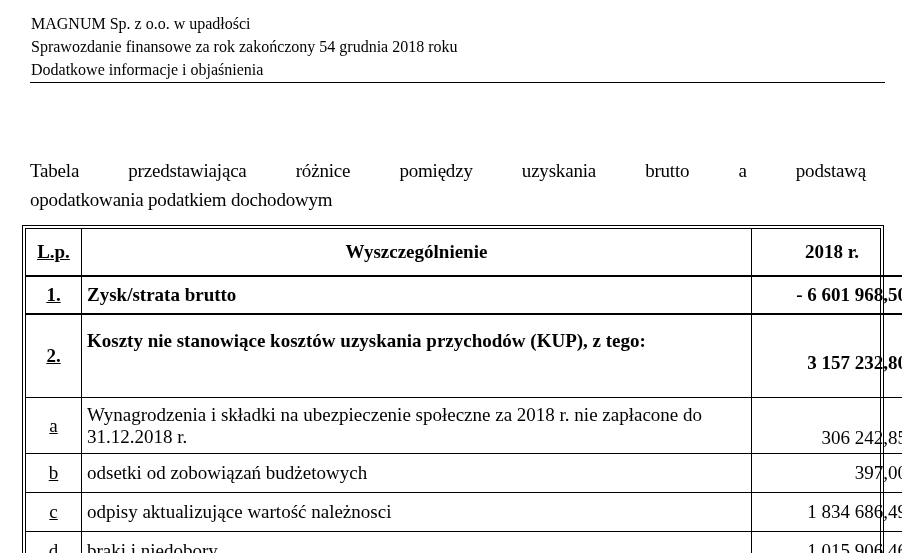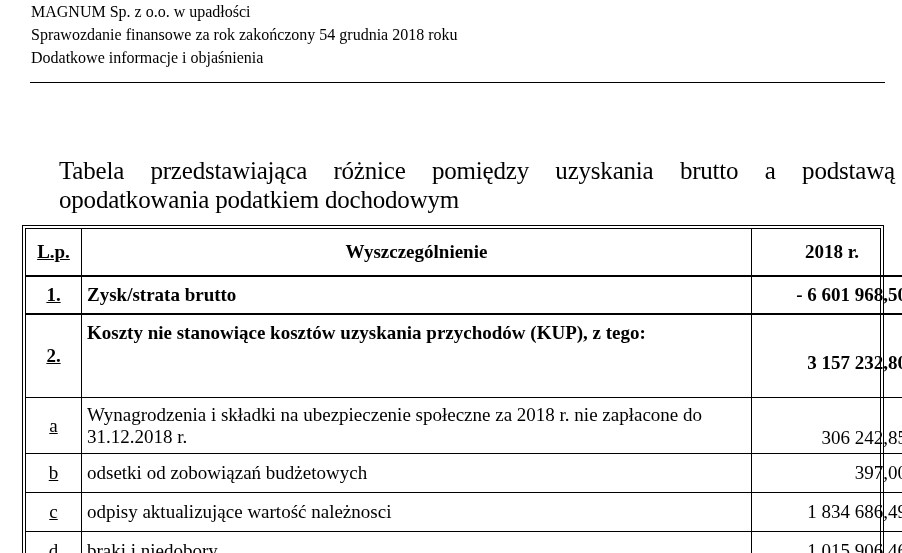--- a/index.html
+++ b/index.html
@@ -11,42 +11,42 @@
       width: 902px;
       height: 553px;
       overflow: hidden;
       position: relative;
       font-family: "Liberation Serif", "DejaVu Serif", serif;
       color: #000000;
     }
     .page-header {
       position: absolute;
       left: 31px;
-      top: 0;
+      top: 12px;
       width: 854px;
       font-size: 16px;
       line-height: 23px;
     }
     .page-header .line {
       white-space: nowrap;
     }
     .header-rule {
       position: absolute;
       left: 30px;
       top: 82px;
       width: 855px;
       height: 0;
       border-top: 1.5px solid #000;
     }
     .intro {
       position: absolute;
-      left: 59px;
+      left: 30px;
       top: 156px;
       width: 836px;
-      font-size: 25px;
+      font-size: 19px;
       line-height: 29px;
       text-align: justify;
       letter-spacing: -0.2px;
     }
     .intro .row1 {
       display: flex;
       justify-content: space-between;
       white-space: nowrap;
     }
     .intro .row2 {
@@ -90,21 +90,21 @@
     table.diff tr > :first-child { border-left: none; }
     table.diff tr.bold td { font-weight: bold; }
     table.diff tr.r1 td { height: 36px; border-bottom: 2px solid #000; }
     table.diff tr.r2 td { height: 68px; line-height: 24px; border-bottom: 1.5px solid #000; }
     table.diff tr.ra td { height: 51px; line-height: 22px; border-bottom: 1.5px solid #000; }
     table.diff tr.rb td,
     table.diff tr.rc td,
     table.diff tr.rd td { height: 38px; border-bottom: 1.5px solid #000; }
     table.diff tr.ra td.col-val { vertical-align: bottom; padding-bottom: 4px; }
     table.diff tr.r2 td.col-val { vertical-align: middle; padding-top: 14px; }
-    table.diff tr.r2 td.col-desc { vertical-align: top; padding-top: 6px; }
+    table.diff tr.r2 td.col-desc { vertical-align: top; padding-top: 14px; }
   </style>
 </head>
 <body>
 
 <div class="page-header">
   <div class="line">MAGNUM Sp. z o.o. w upadłości</div>
   <div class="line">Sprawozdanie finansowe za rok zakończony 54 grudnia 2018 roku</div>
   <div class="line">Dodatkowe informacje i objaśnienia</div>
 </div>
 <div class="header-rule"></div>

